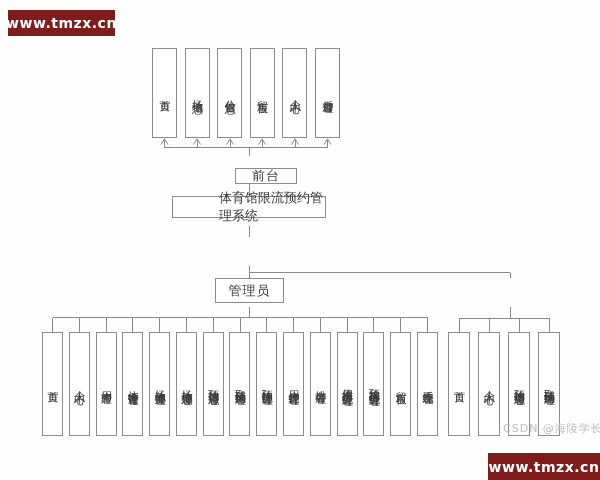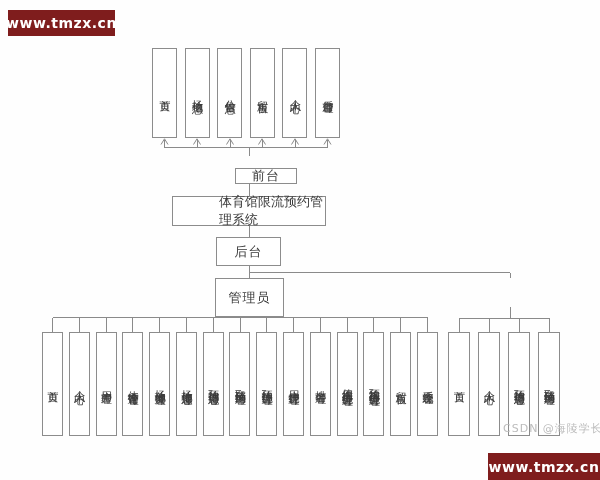--- a/index.html
+++ b/index.html
@@ -77,23 +77,22 @@
       </div>
     <div class="vbox" style="width:25px;">
         <span>个人中心</span>
       </div>
     <div class="vbox" style="width:25px;">
         <span>后台管理</span>
       </div>
   </div>
 
   <div class="hbox" style="left:219px;top:168px;width:62px;height:16px;margin-left:16px;">前台</div>
-  <div class="hbox title" style="left:172px;top:196px;width:154px;height:30px;padding-left:46px;">体育馆限流预约管理系统</div>
-  <div class="hbox" style="left:216px;top:237px;width:65px;height:29px;">后台</div>
-  <div class="hbox" style="left:215px;top:278px;width:69px;height:39px;">管理员</div>
+  <div class="hbox title" style="left:172px;top:196px;width:154px;height:22px;padding-left:46px;">体育馆限流预约管理系统</div>
+  <div class="hbox" style="left:215px;top:278px;width:69px;height:25px;">管理员</div>
 
   <div class="vrow" style="left:42px;top:332px;width:396px;height:104px;">
     <div class="vbox" style="width:21px;">
         <span>首页</span>
       </div>
     <div class="vbox" style="width:21px;">
         <span>个人中心</span>
       </div>
     <div class="vbox" style="width:21px;">
         <span>用户管理</span>

